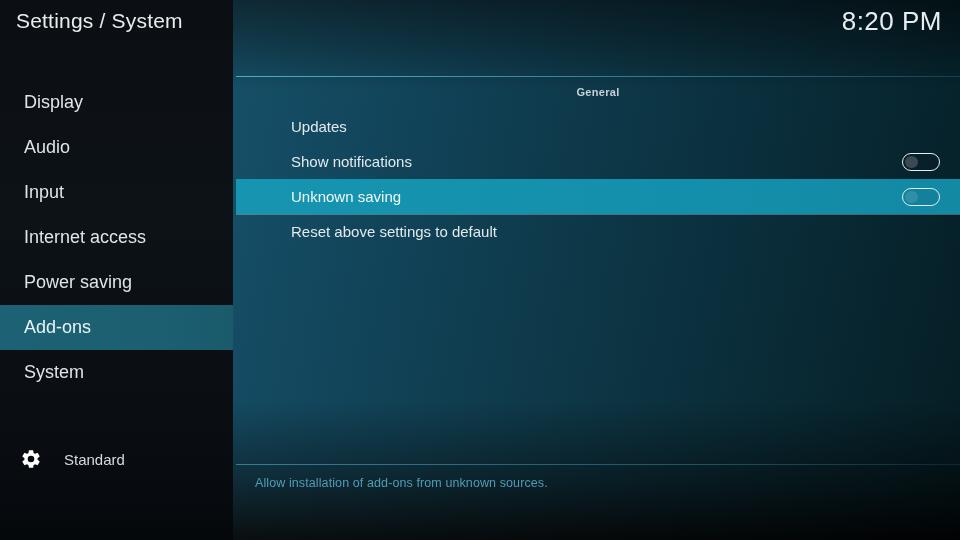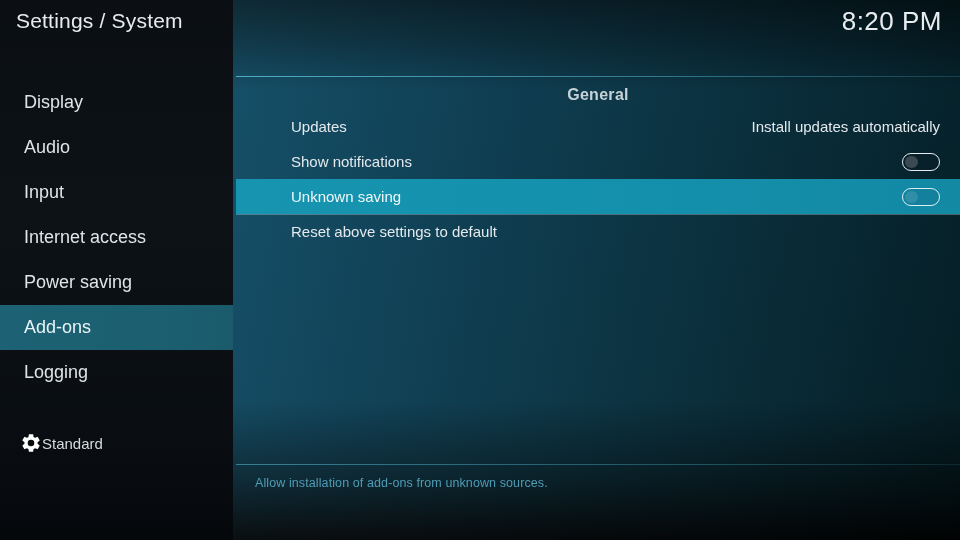--- a/index.html
+++ b/index.html
@@ -74,24 +74,24 @@
     font-weight:400;
     white-space:nowrap;
   }
   .nav-item.selected {
     background:linear-gradient(to right,#1d6274 0%, #1b5f70 70%, #1a5a6b 100%);
     color:#e8f4f7;
   }
 
   .profile {
     position:absolute;
-    left:20px; top:432px;
+    left:20px; top:448px;
     display:flex;
     align-items:center;
-    gap:0;
+    gap:22px;
   }
   .profile-label {
     font-size:15px;
     color:#d4dade;
   }
   .gear {
     width:22px; height:22px;
     display:block;
   }
 
@@ -101,21 +101,21 @@
     left:236px; top:76px;
     width:724px; height:1px;
     background:linear-gradient(to right, rgba(90,190,210,0.85), rgba(80,175,200,0.55) 60%, rgba(70,160,185,0.25));
     z-index:4;
   }
   .group-header {
     position:absolute;
     left:236px; top:86px;
     width:724px;
     text-align:center;
-    font-size:16px;
+    font-size:11px;
     font-weight:bold;
     color:#c6d2d8;
     letter-spacing:0.3px;
     z-index:5;
   }
 
   
   .rows {
     position:absolute;
     left:236px; top:109px;
@@ -227,21 +227,21 @@
         <div class="nav-item">
           <span>Internet access</span>
         </div>
         <div class="nav-item">
           <span>Power saving</span>
         </div>
         <div class="nav-item selected">
           <span>Add-ons</span>
         </div>
         <div class="nav-item">
-          <span>Logging</span>
+          <span>System</span>
         </div>
       </div>
 
     <div class="profile">
       <span class="gear-wrap">
         <svg class="gear" viewBox="0 0 24 24" aria-hidden="true">
           <path fill="#ffffff" d="M19.14 12.94a7.43 7.43 0 0 0 .06-.94 7.43 7.43 0 0 0-.06-.94l2.03-1.58a.49.49 0 0 0 .12-.62l-1.92-3.32a.48.48 0 0 0-.59-.22l-2.39.96a7.03 7.03 0 0 0-1.62-.94l-.36-2.54a.47.47 0 0 0-.47-.4h-3.84a.47.47 0 0 0-.47.4l-.36 2.54c-.59.24-1.13.56-1.62.94l-2.39-.96a.48.48 0 0 0-.59.22L2.75 8.86a.48.48 0 0 0 .12.62l2.03 1.58c-.04.31-.06.63-.06.94 0 .31.02.63.06.94l-2.03 1.58a.49.49 0 0 0-.12.62l1.92 3.32c.12.22.38.3.59.22l2.39-.96c.5.38 1.03.7 1.62.94l.36 2.54c.04.23.24.4.47.4h3.84c.23 0 .43-.17.47-.4l.36-2.54c.59-.24 1.13-.56 1.62-.94l2.39.96c.22.08.47 0 .59-.22l1.92-3.32a.49.49 0 0 0-.12-.62l-2.03-1.58zM12 15.6A3.6 3.6 0 1 1 12 8.4a3.6 3.6 0 0 1 0 7.2z"></path>
         </svg>
       </span>
       <span class="profile-label">Standard</span>
@@ -251,21 +251,20 @@
   <div class="clock">8:20 PM</div>
 
   <div class="top-rule"></div>
 
   <div class="group-header">General</div>
 
   <div class="rows">
       <div class="row">
         <span class="row-label">Updates</span>
         <span class="row-spacer"></span>
-        <span class="row-value">Install updates automatically</span>
       </div>
       <div class="row">
         <span class="row-label">Show notifications</span>
         <span class="row-spacer"></span>
         <span class="toggle">
           <span class="knob"></span>
         </span>
       </div>
       <div class="row selected">
         <span class="row-label">Unknown saving</span>

